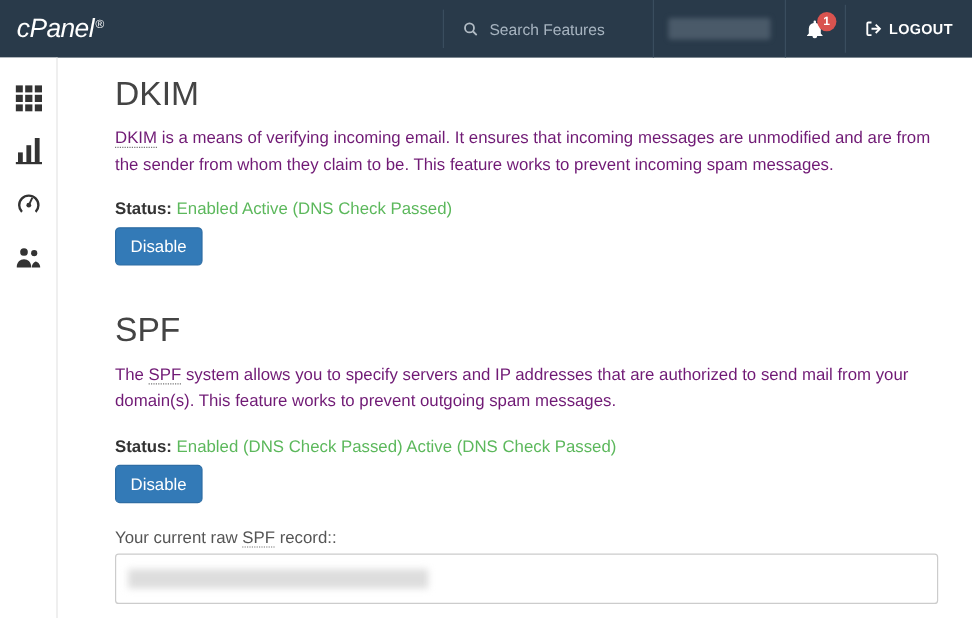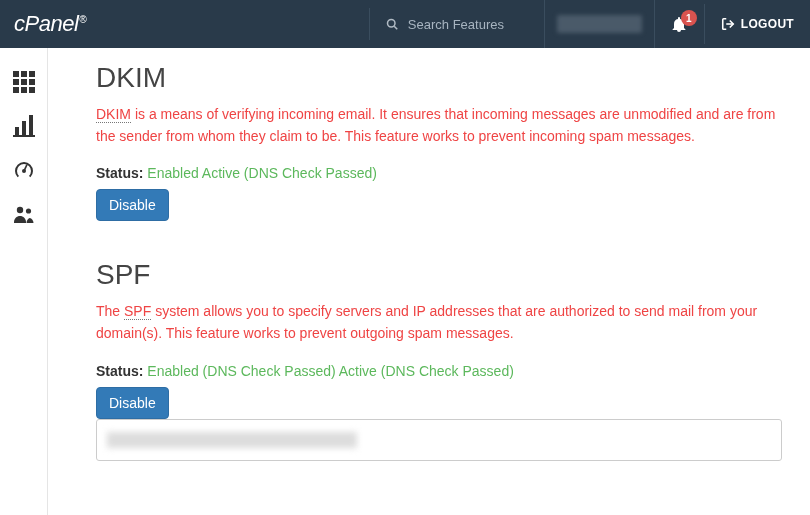--- a/index.html
+++ b/index.html
@@ -29,21 +29,21 @@
 .body-wrap { display: flex; height: calc(515px - 48px); gap: 28px; }
 .sidebar { width: 48px; background: #fff; border-right: 1px solid #e5e5e5; display: flex; flex-direction: column; align-items: center; padding-top: 12px; }
 .side-item { width: 48px; height: 44px; display: flex; align-items: center; justify-content: center; cursor: pointer; }
 .side-item svg { width: 22px; height: 22px; fill: #333; }
 
 
 .main { flex: 1; padding: 14px 28px 20px 20px; overflow-y: auto; }
 h1 { font-size: 28px; font-weight: 400; color: #444; margin-bottom: 10px; }
 .section { margin-bottom: 38px; }
 .section + .section { margin-top: 32px; }
-p.desc { font-size: 14px; line-height: 1.55; color: #ef4444; margin-bottom: 18px; }
+p.desc { font-size: 14px; line-height: 1.55; color: #701a75; margin-bottom: 18px; }
 .abbr { border-bottom: 1px dotted #777; }
 .status-line { margin-bottom: 8px; font-size: 14px; color: #333; }
 .status-label { font-weight: 700; }
 .status-val { color: #5cb85c; }
 .btn { background: #337ab7; color: #fff; border: 1px solid #2e6da4; border-radius: 4px; padding: 7px 12px; font-size: 14px; cursor: pointer; }
 .rec-label { font-size: 14px; color: #555; margin-top: 20px; margin-bottom: 6px; }
 .record-box { border: 1px solid #ccc; border-radius: 3px; height: 42px; width: 100%; display: flex; align-items: center; padding: 0 10px; }
 .record-blur { width: 250px; height: 16px; background: #ddd; filter: blur(3px); }
 </style>
 </head>
@@ -136,18 +136,21 @@
     <div class="section">
       <h1>SPF</h1>
       <p class="desc">
         <span>The </span><span class="abbr">SPF</span><span> system allows you to specify servers and IP addresses that are authorized to send mail from your domain(s). This feature works to prevent outgoing spam messages.</span>
       </p>
       <div class="status-line">
         <span class="status-label">Status:</span>
         <span class="status-val">Enabled (DNS Check Passed) Active (DNS Check Passed)</span>
       </div>
       <button class="btn">Disable</button>
+      <div class="rec-label">
+        <span>Your current raw </span><span class="abbr">SPF</span><span> record::</span>
+      </div>
       <div class="record-box">
         <div class="record-blur"></div>
       </div>
     </div>
   </div>
 </div>
 
 </body></html>

